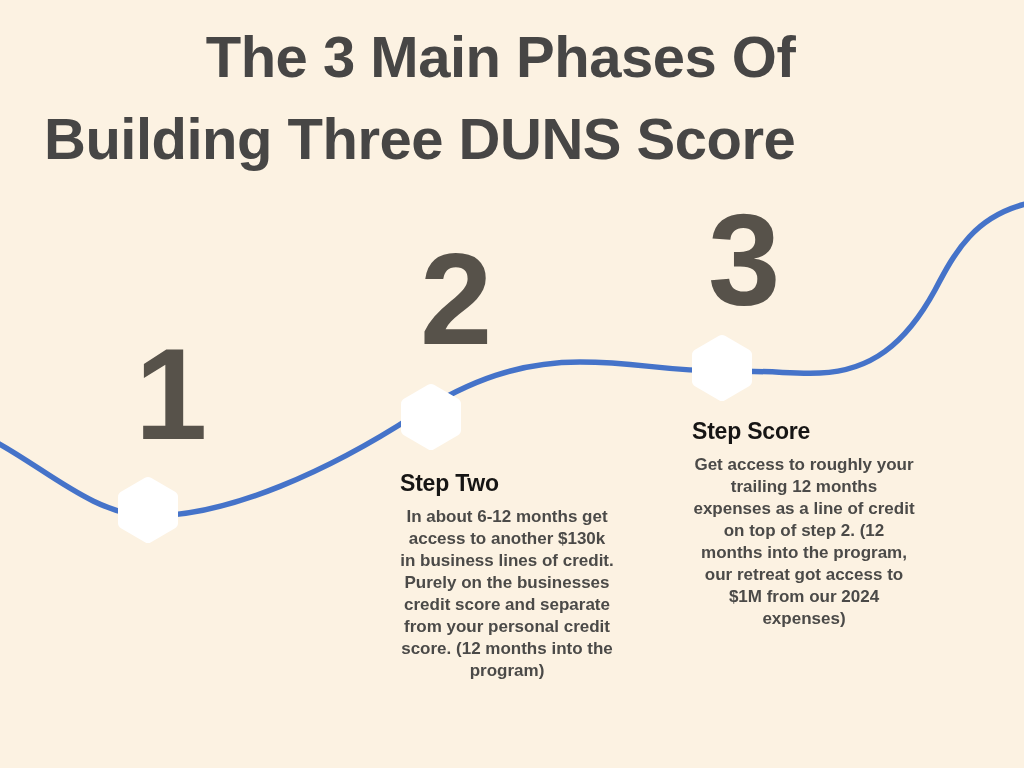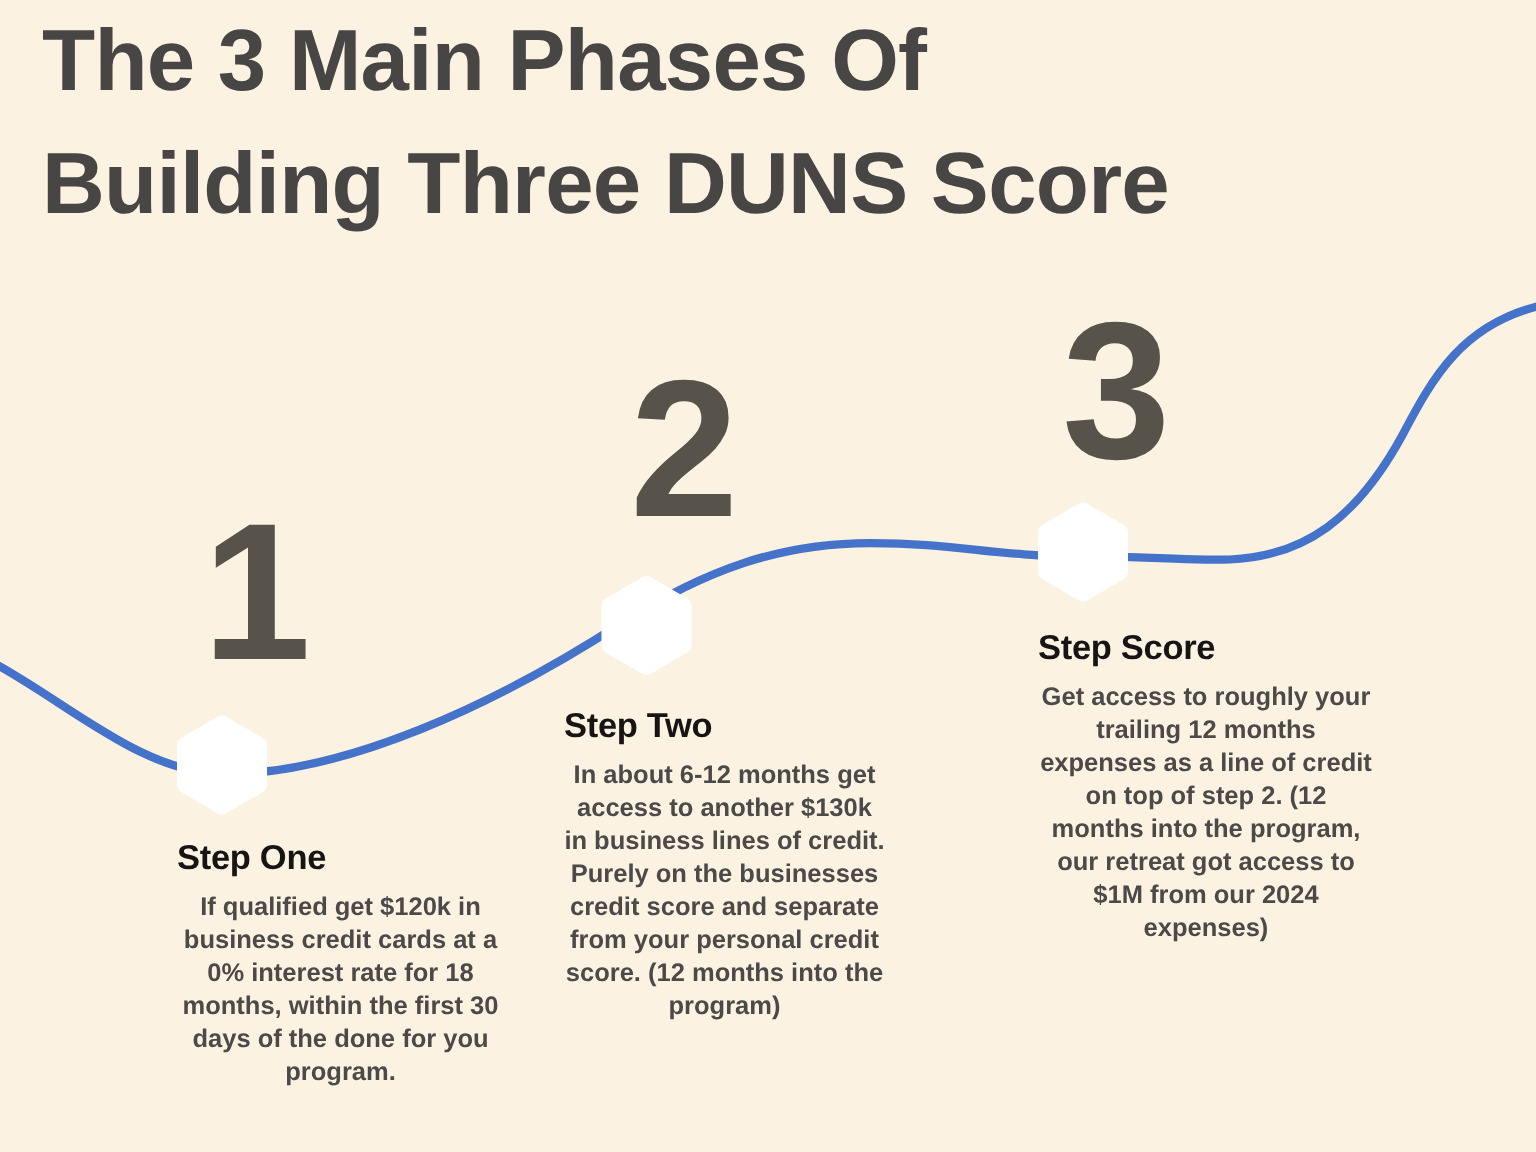--- a/index.html
+++ b/index.html
@@ -17,44 +17,45 @@
     position: absolute;
     inset: 0;
     width: 1024px;
     height: 768px;
   }
 
   .page-title {
     position: absolute;
     left: 28px;
     top: 0;
-    margin: 0;
+    margin: 16px;
     font-size: 58px;
     line-height: 82px;
     font-weight: 700;
     letter-spacing: -0.5px;
     color: #474645;
+    text-align: right;
   }
   .title-line { display: block; }
 
   .step-number {
     position: absolute;
     margin: 0;
     font-size: 130px;
     line-height: 1;
     font-weight: 700;
     color: #57524a;
   }
   .num-1 { left: 135px; top: 329px; }
   .num-2 { left: 420px; top: 234px; }
   .num-3 { left: 708px; top: 195px; }
 
   .step-text { position: absolute; }
   .text-1 { left: 118px; top: 556px; width: 218px; }
-  .text-2 { left: 376px; top: 468px; width: 214px; }
+  .text-2 { left: 400px; top: 468px; width: 214px; }
   .text-3 { left: 692px; top: 416px; width: 224px; }
 
   .step-heading {
     margin: 0 0 8px 0;
     font-size: 23px;
     line-height: 30px;
     font-weight: 700;
     color: #161514;
     letter-spacing: -0.2px;
   }
@@ -88,24 +89,20 @@
 
   <h1 class="page-title">
     <span class="title-line">The 3 Main Phases Of</span>
     <span class="title-line">Building Three DUNS Score</span>
   </h1>
 
   <div class="step-number num-1">1</div>
   <div class="step-number num-2">2</div>
   <div class="step-number num-3">3</div>
 
-  <div class="step-text text-1">
-    <h2 class="step-heading">Step One</h2>
-    <p class="step-body">If qualified get $120k in business credit cards at a 0% interest rate for 18 months, within the first 30 days of the done for you program.</p>
-  </div>
 
   <div class="step-text text-2">
     <h2 class="step-heading">Step Two</h2>
     <p class="step-body">In about 6-12 months get access to another $130k in business lines of credit. Purely on the businesses credit score and separate from your personal credit score. (12 months into the program)</p>
   </div>
 
   <div class="step-text text-3">
     <h2 class="step-heading">Step Score</h2>
     <p class="step-body">Get access to roughly your trailing 12 months expenses as a line of credit on top of step 2. (12 months into the program, our retreat got access to $1M from our 2024 expenses)</p>
   </div>

